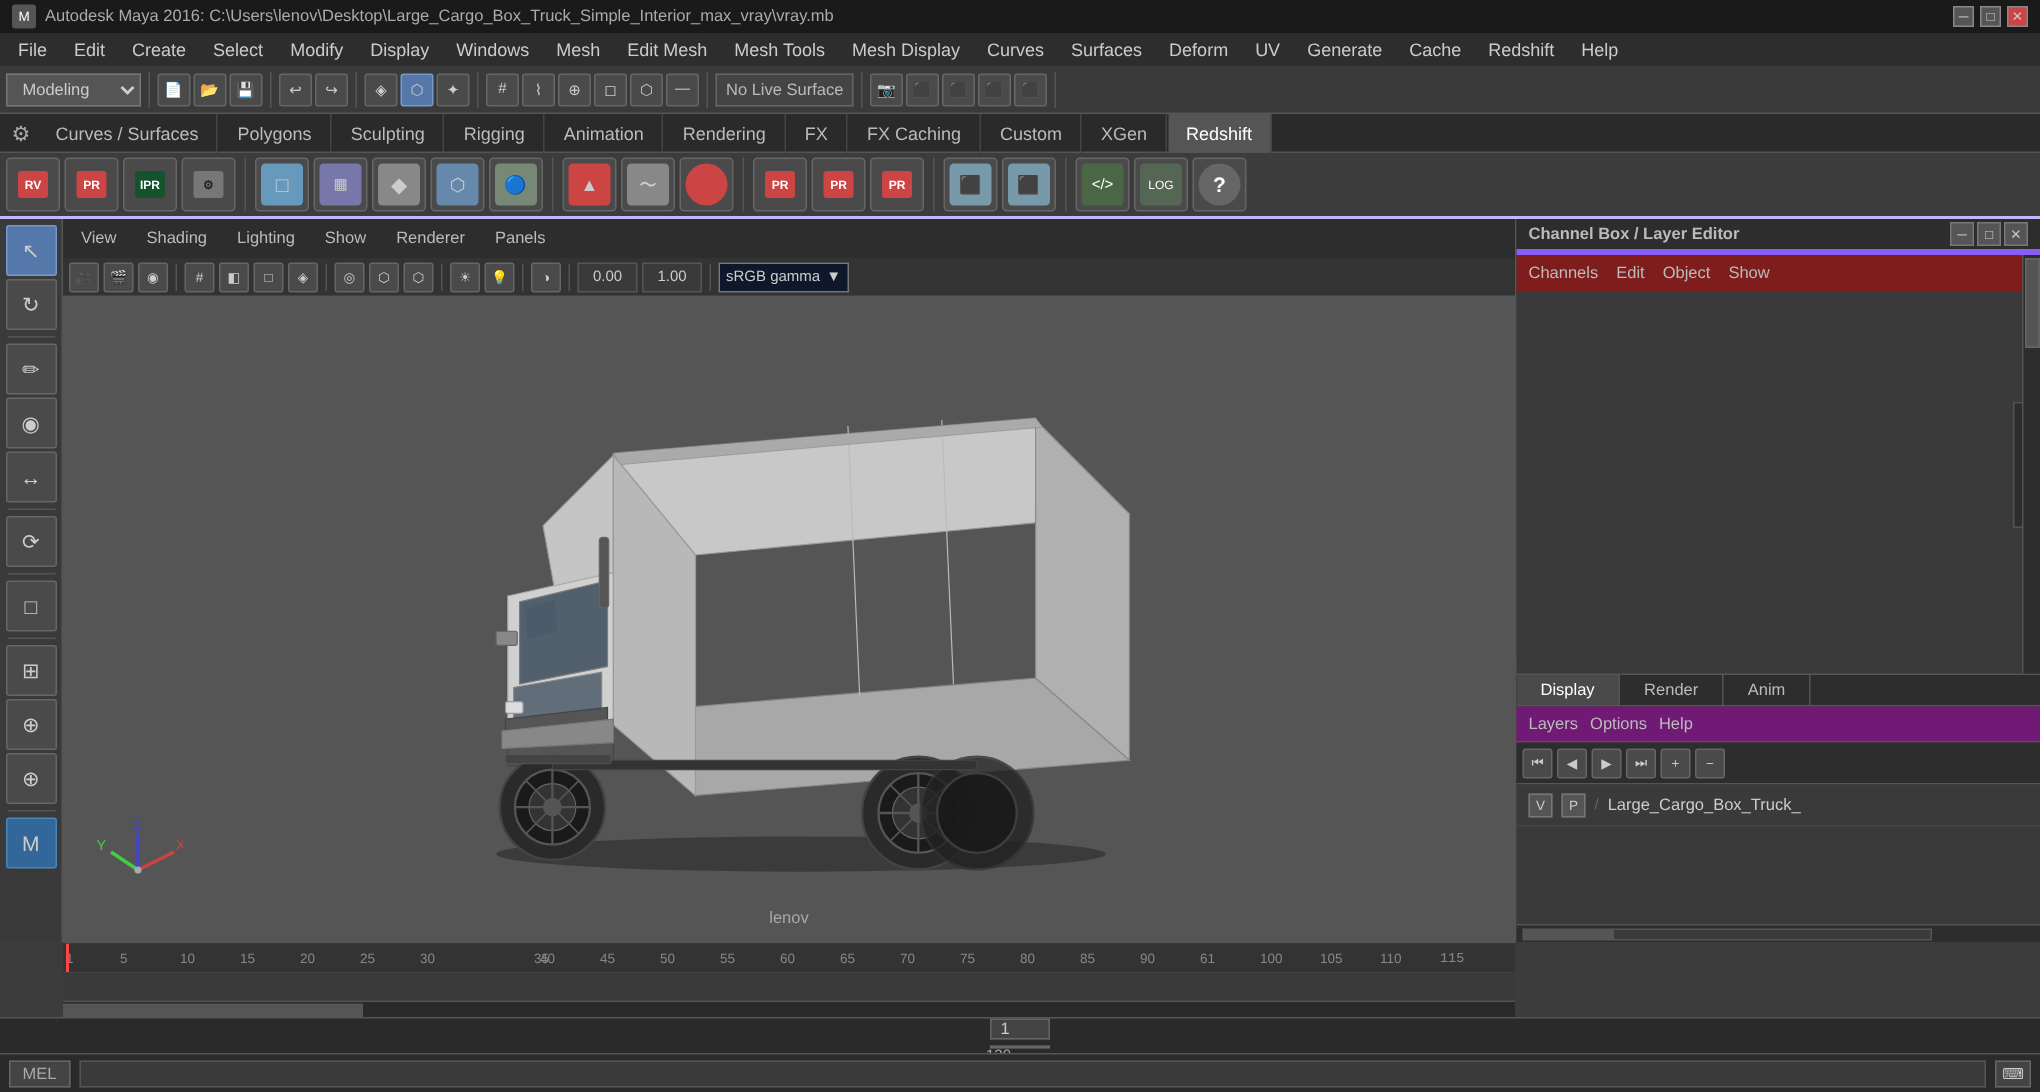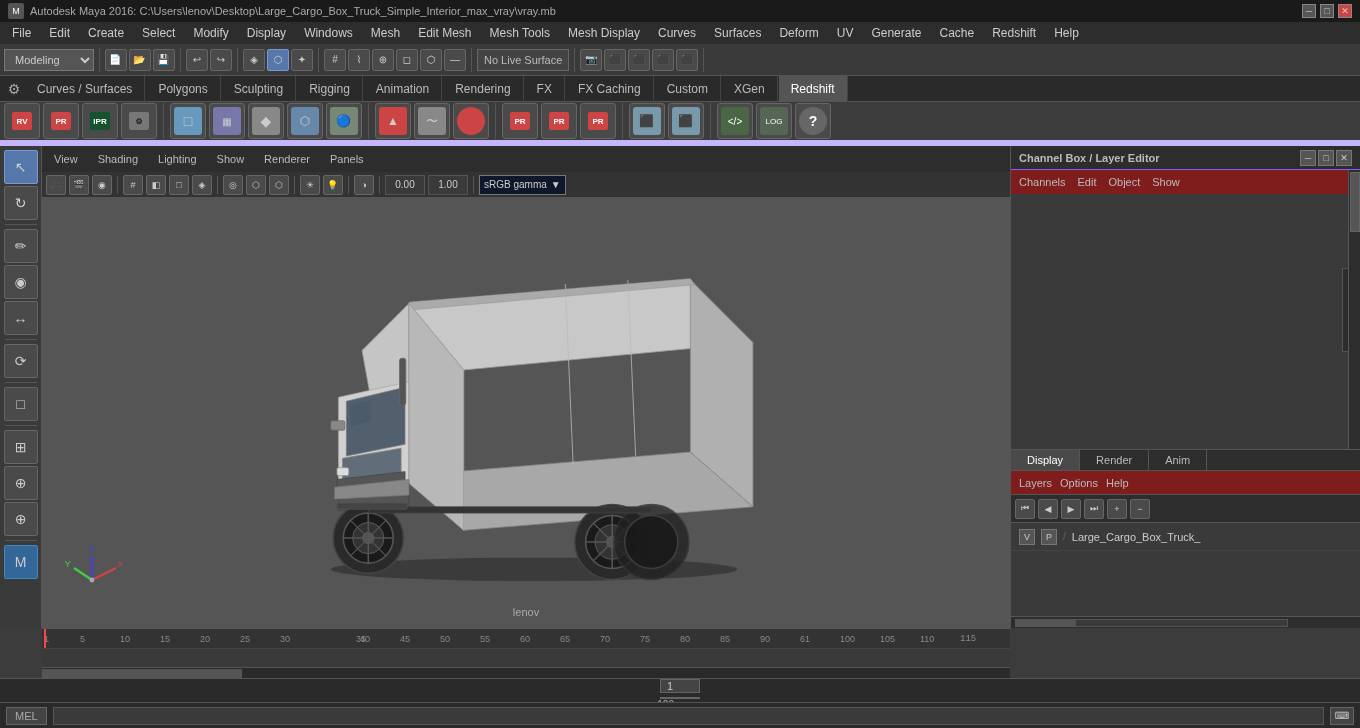--- a/index.html
+++ b/index.html
@@ -151,21 +151,21 @@
     
     #sub-toolbar {
       background: #3c3c3c;
       height: 44px;
       position: absolute;
       top: 102px; left: 0; right: 0;
       display: flex;
       align-items: center;
       padding: 0 4px;
       gap: 3px;
-      border-bottom: 6px solid #c4b5fd;
+      border-bottom: 2px solid #c4b5fd;
     }
     .sub-btn {
       width: 36px; height: 36px;
       background: #4a4a4a;
       border: 1px solid #666;
       border-radius: 3px;
       display: flex; flex-direction: column; align-items: center; justify-content: center;
       cursor: pointer;
       font-size: 9px;
       color: #ccc;
@@ -288,21 +288,21 @@
       display: flex;
       flex-direction: column;
     }
     #right-panel-header {
       background: #2d2d2d;
       height: 24px;
       display: flex;
       align-items: center;
       justify-content: space-between;
       padding: 0 8px;
-      border-bottom: 1px solid #8b5cf6;
+      border-bottom: 4px solid #8b5cf6;
     }
     #channel-box-title {
       font-size: 11px; color: #bbb; font-weight: bold;
     }
     #right-panel-controls {
       display: flex; gap: 2px;
     }
     .rp-btn {
       width: 16px; height: 16px;
       background: #555;
@@ -344,21 +344,21 @@
     }
     .layer-tab.active {
       background: #4a4a4a;
       color: #fff;
     }
     #layer-options {
       display: flex;
       align-items: center;
       padding: 4px 8px;
       gap: 8px;
-      background: #7f1d1d;
+      background: #701a75;
       border-bottom: 1px solid #555;
       height: 24px;
     }
     .layer-opt {
       font-size: 11px; color: #bbb; cursor: pointer;
     }
     #layer-toolbar {
       display: flex;
       align-items: center;
       padding: 2px 4px;

